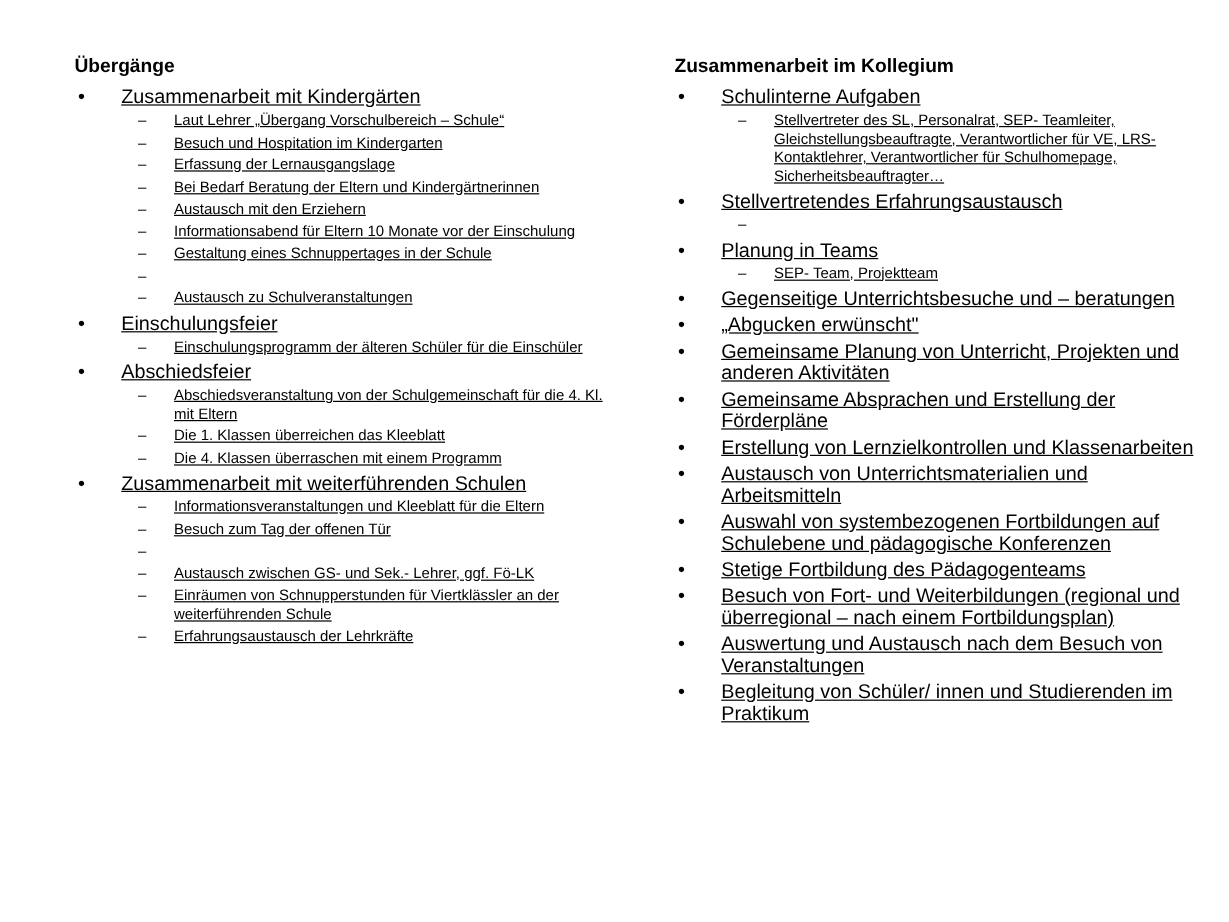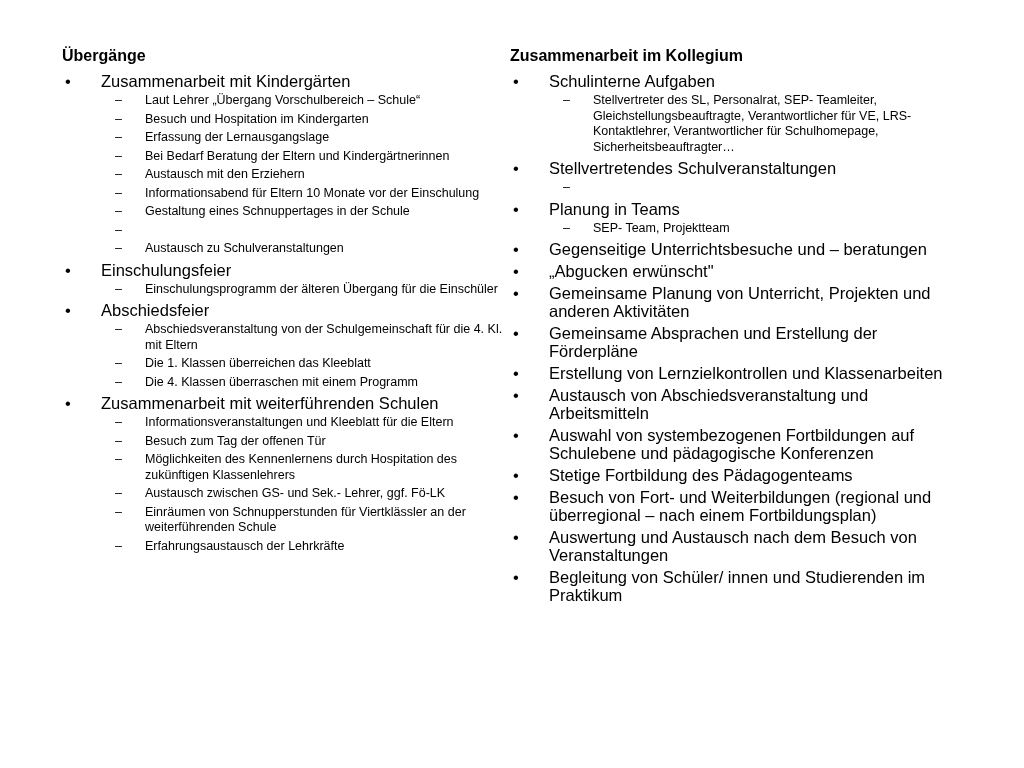--- a/index.html
+++ b/index.html
@@ -18,33 +18,33 @@
     position: relative;
     width: 1004px;
     height: 768px;
     background: #ffffff;
   }
   .column {
     position: absolute;
     top: 46px;
   }
   .column-left  { left: 62px;  width: 450px; }
-  .column-right { left: 510px; width: 436px; }
+  .column-right { left: 562px; width: 436px; }
   .column-title {
     font-size: 16px;
     font-weight: bold;
     line-height: 20px;
     margin: 0 0 6px 0;
   }
   .item {
     display: flex;
     align-items: flex-start;
   }
   .item .marker { flex: none; }
-  .item .text   { flex: 1 1 auto; }
+  .item .text   { flex: 1 1 auto; text-decoration: underline; }
   .level1 {
     font-size: 16.5px;
     line-height: 18px;
     margin-top: 4px;
   }
   .level1 .marker {
     width: 39px;
     box-sizing: border-box;
     padding-left: 3px;
   }
@@ -103,21 +103,21 @@
         <div class="item level2">
           <span class="marker">–</span>
           <span class="text">Austausch zu Schulveranstaltungen</span>
         </div>
         <div class="item level1">
           <span class="marker">•</span>
           <span class="text">Einschulungsfeier</span>
         </div>
         <div class="item level2">
           <span class="marker">–</span>
-          <span class="text">Einschulungsprogramm der älteren Übergang für die Einschüler</span>
+          <span class="text">Einschulungsprogramm der älteren Schüler für die Einschüler</span>
         </div>
         <div class="item level1">
           <span class="marker">•</span>
           <span class="text">Abschiedsfeier</span>
         </div>
         <div class="item level2">
           <span class="marker">–</span>
           <span class="text">Abschiedsveranstaltung von der Schulgemeinschaft für die 4. Kl. mit Eltern</span>
         </div>
         <div class="item level2">
@@ -135,21 +135,20 @@
         <div class="item level2">
           <span class="marker">–</span>
           <span class="text">Informationsveranstaltungen und Kleeblatt für die Eltern</span>
         </div>
         <div class="item level2">
           <span class="marker">–</span>
           <span class="text">Besuch zum Tag der offenen Tür</span>
         </div>
         <div class="item level2">
           <span class="marker">–</span>
-          <span class="text">Möglichkeiten des Kennenlernens durch Hospitation des zukünftigen Klassenlehrers</span>
         </div>
         <div class="item level2">
           <span class="marker">–</span>
           <span class="text">Austausch zwischen GS- und Sek.- Lehrer, ggf. Fö-LK</span>
         </div>
         <div class="item level2">
           <span class="marker">–</span>
           <span class="text">Einräumen von Schnupperstunden für Viertklässler an der weiterführenden Schule</span>
         </div>
         <div class="item level2">
@@ -164,21 +163,21 @@
         <div class="item level1">
           <span class="marker">•</span>
           <span class="text">Schulinterne Aufgaben</span>
         </div>
         <div class="item level2">
           <span class="marker">–</span>
           <span class="text">Stellvertreter des SL, Personalrat, SEP- Teamleiter, Gleichstellungsbeauftragte, Verantwortlicher für VE, LRS- Kontaktlehrer, Verantwortlicher für Schulhomepage, Sicherheitsbeauftragter…</span>
         </div>
         <div class="item level1">
           <span class="marker">•</span>
-          <span class="text">Stellvertretendes Schulveranstaltungen</span>
+          <span class="text">Stellvertretendes Erfahrungsaustausch</span>
         </div>
         <div class="item level2">
           <span class="marker">–</span>
         </div>
         <div class="item level1">
           <span class="marker">•</span>
           <span class="text">Planung in Teams</span>
         </div>
         <div class="item level2">
           <span class="marker">–</span>
@@ -199,21 +198,21 @@
         <div class="item level1">
           <span class="marker">•</span>
           <span class="text">Gemeinsame Absprachen und Erstellung der Förderpläne</span>
         </div>
         <div class="item level1">
           <span class="marker">•</span>
           <span class="text">Erstellung von Lernzielkontrollen und Klassenarbeiten</span>
         </div>
         <div class="item level1">
           <span class="marker">•</span>
-          <span class="text">Austausch von Abschiedsveranstaltung und Arbeitsmitteln</span>
+          <span class="text">Austausch von Unterrichtsmaterialien und Arbeitsmitteln</span>
         </div>
         <div class="item level1">
           <span class="marker">•</span>
           <span class="text">Auswahl von systembezogenen Fortbildungen auf Schulebene und pädagogische Konferenzen</span>
         </div>
         <div class="item level1">
           <span class="marker">•</span>
           <span class="text">Stetige Fortbildung des Pädagogenteams</span>
         </div>
         <div class="item level1">

